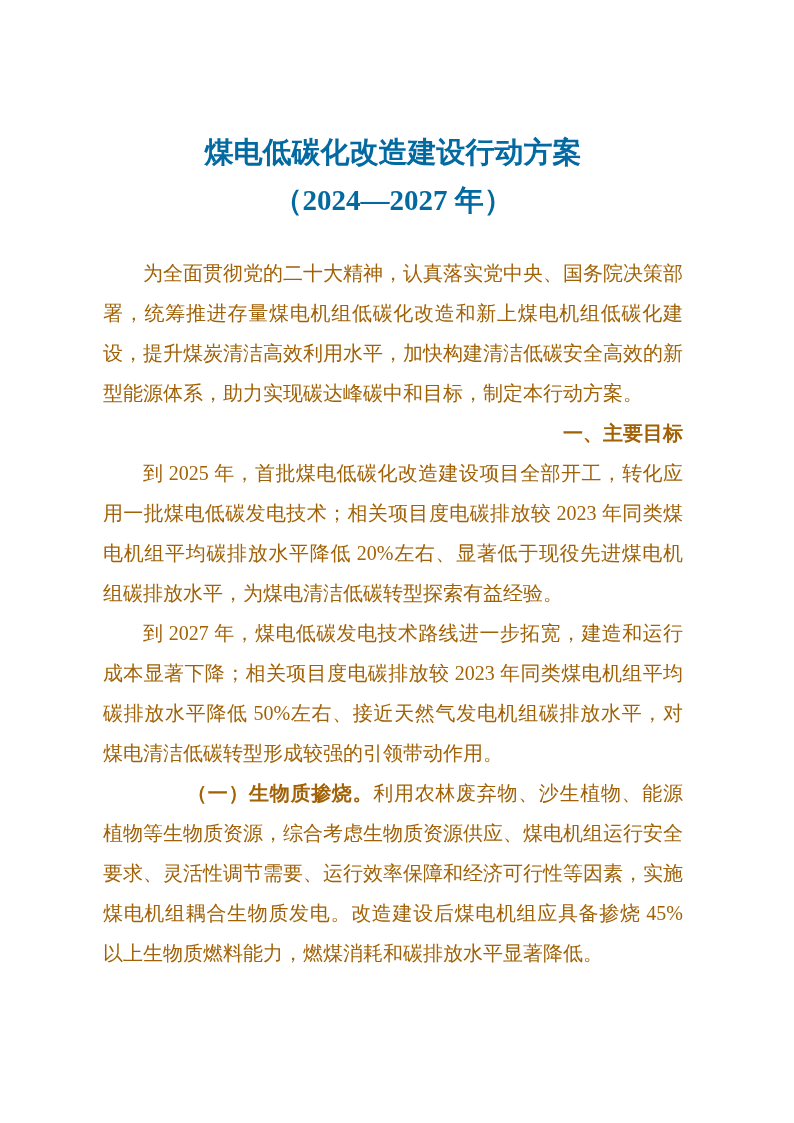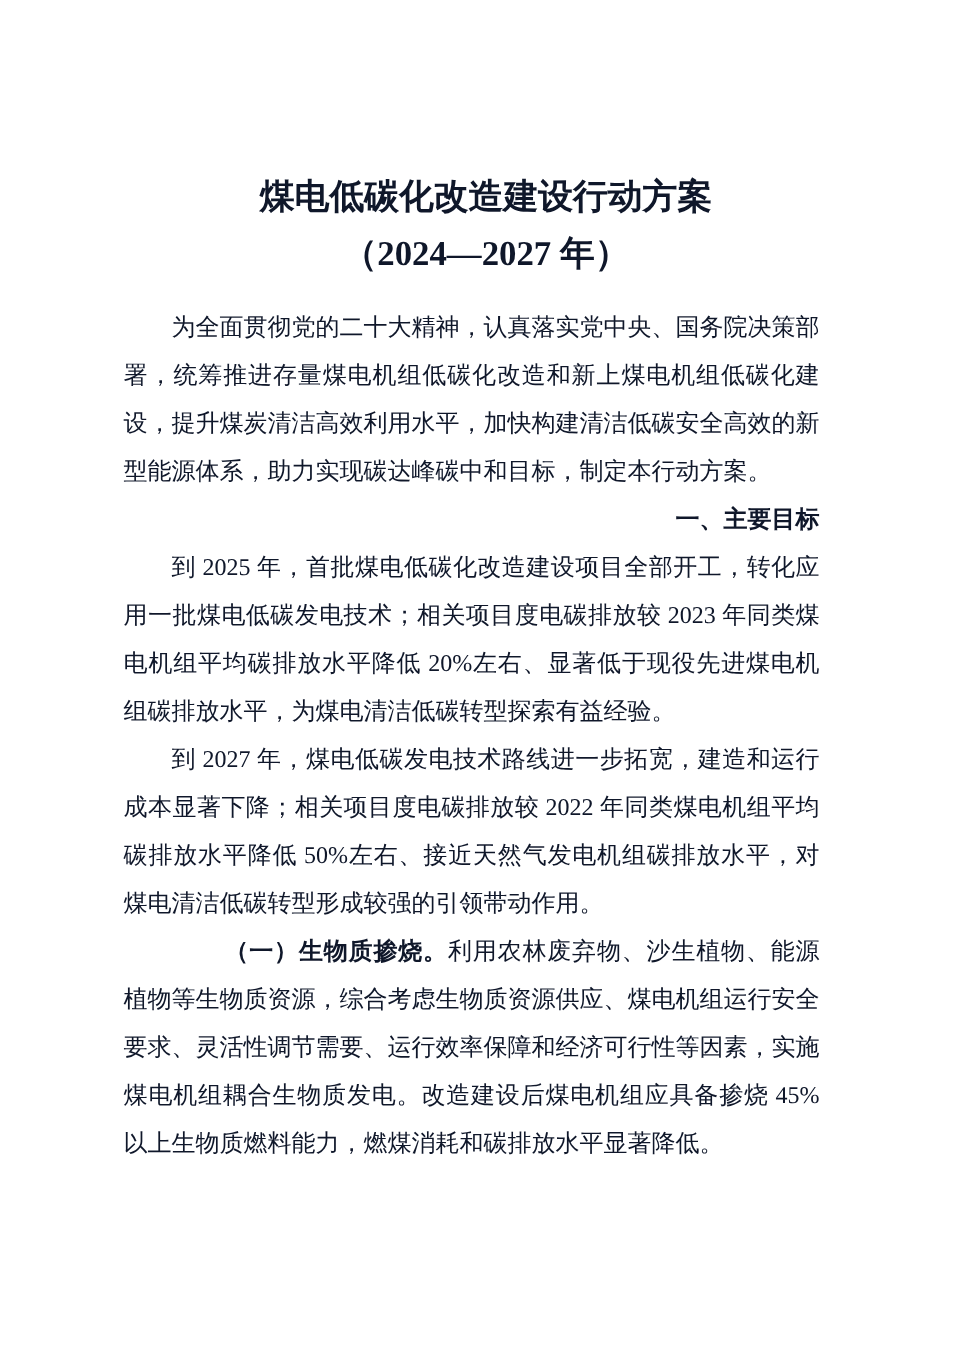--- a/index.html
+++ b/index.html
@@ -13,39 +13,39 @@
     height: 1123px;
     background: #ffffff;
     color: #000000;
     overflow: hidden;
   }
   .doc-title {
     position: absolute;
     top: 128px;
     left: 103px;
     width: 580px;
-    margin: 12px;
+    margin: 0;
     text-align: center;
     font-family: "Liberation Serif", "DejaVu Serif", serif;
     font-weight: bold;
     font-size: 29px;
     line-height: 48px;
-    color: #0f172a;
+    color: #0369a1;
   }
   .doc-body {
     position: absolute;
     top: 253px;
     left: 103px;
     width: 580px;
     font-family: "Liberation Serif", "DejaVu Serif", serif;
     font-size: 20px;
     line-height: 40px;
     text-align: justify;
     text-justify: inter-ideograph;
-    color: #0f172a;
+    color: #a16207;
   }
   .para {
     margin: 0;
     text-indent: 2em;
   }
   .section-heading {
     margin: 0;
     text-indent: 2em;
     font-family: "Liberation Sans", "DejaVu Sans", sans-serif;
     font-weight: 700;
@@ -69,21 +69,21 @@
   </h1>
 
   <div class="doc-body">
 
     <p class="para">为全面贯彻党的二十大精神，认真落实党中央、国务院决策部署，统筹推进存量煤电机组低碳化改造和新上煤电机组低碳化建设，提升煤炭清洁高效利用水平，加快构建清洁低碳安全高效的新型能源体系，助力实现碳达峰碳中和目标，制定本行动方案。</p>
 
     <h2 class="section-heading">一、主要目标</h2>
 
     <p class="para">到 2025 年，首批煤电低碳化改造建设项目全部开工，转化应用一批煤电低碳发电技术；相关项目度电碳排放较 2023 年同类煤电机组平均碳排放水平降低 20%左右、显著低于现役先进煤电机组碳排放水平，为煤电清洁低碳转型探索有益经验。</p>
 
-    <p class="para">到 2027 年，煤电低碳发电技术路线进一步拓宽，建造和运行成本显著下降；相关项目度电碳排放较 2022 年同类煤电机组平均碳排放水平降低 50%左右、接近天然气发电机组碳排放水平，对煤电清洁低碳转型形成较强的引领带动作用。</p>
+    <p class="para">到 2027 年，煤电低碳发电技术路线进一步拓宽，建造和运行成本显著下降；相关项目度电碳排放较 2023 年同类煤电机组平均碳排放水平降低 50%左右、接近天然气发电机组碳排放水平，对煤电清洁低碳转型形成较强的引领带动作用。</p>
 
 
     <p class="para">
       <span class="lead-bold">（一）生物质掺烧。</span><span>利用农林废弃物、沙生植物、能源植物等生物质资源，综合考虑生物质资源供应、煤电机组运行安全要求、灵活性调节需要、运行效率保障和经济可行性等因素，实施煤电机组耦合生物质发电。改造建设后煤电机组应具备掺烧 45%以上生物质燃料能力，燃煤消耗和碳排放水平显著降低。</span>
     </p>
 
   </div>
 </div>
 
 </body></html>

